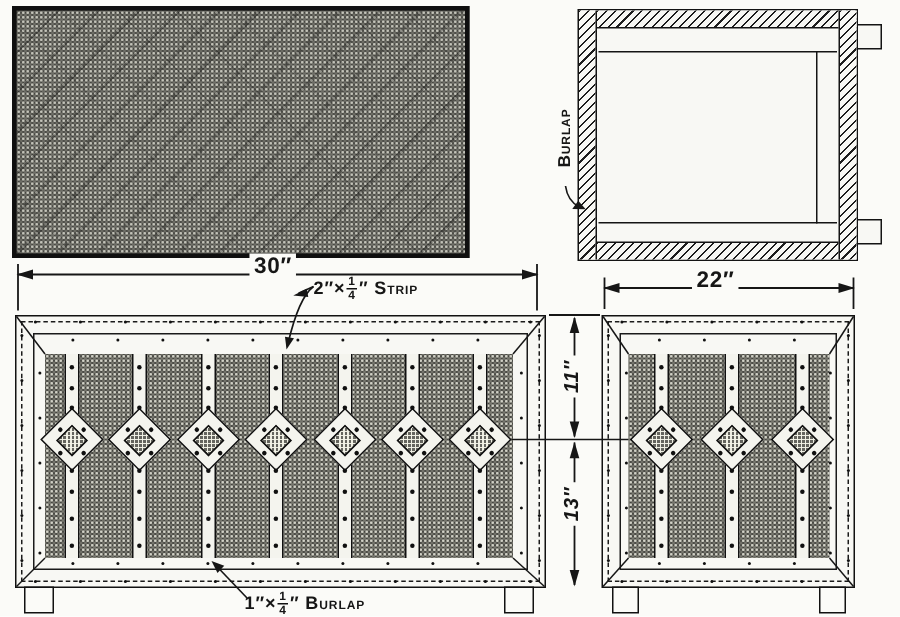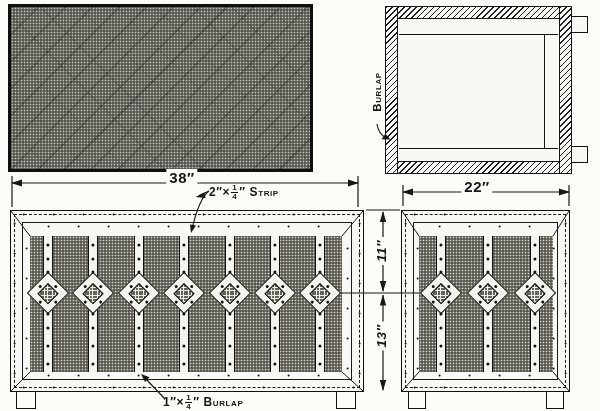--- a/index.html
+++ b/index.html
@@ -376,21 +376,21 @@
       <div class="dot" style="left: 152.5px; top: 98.5px; width: 2.8px; height: 2.8px;"></div>
       <div class="dot" style="left: 16.5px; top: 128.5px; width: 2.8px; height: 2.8px;"></div>
       <div class="dot" style="left: 152.5px; top: 128.5px; width: 2.8px; height: 2.8px;"></div>
       <div class="dot" style="left: 16.5px; top: 158.5px; width: 2.8px; height: 2.8px;"></div>
       <div class="dot" style="left: 152.5px; top: 158.5px; width: 2.8px; height: 2.8px;"></div>
       <div class="panel-border"></div>
       <div class="foot" style="left: 7px; top: 181px; width: 18px; height: 18px;"></div>
       <div class="foot" style="left: 145px; top: 181px; width: 18px; height: 18px;"></div>
     </div>
 
-  <div class="lbl dim-num" style="left:182px;top:169px;transform:translateX(-50%);">38″</div>
+  <div class="lbl dim-num" style="left:182px;top:169px;transform:translateX(-50%);">30″</div>
   <div class="lbl dim-num" style="left:477px;top:178px;transform:translateX(-50%);text-align:center;">22″</div>
   <div class="lbl dim-num-rot" style="left:381px;top:251px;transform:translate(-50%,-50%) rotate(-90deg);">11″</div>
   <div class="lbl dim-num-rot" style="left:381px;top:336px;transform:translate(-50%,-50%) rotate(-90deg);">13″</div>
 
   <div class="lbl caps strip-label" style="left:209px;top:183px;">
     <span>2″×</span>
       <span class="frac">
         <span>1</span>
         <span class="frac-den">4</span>
       </span>

